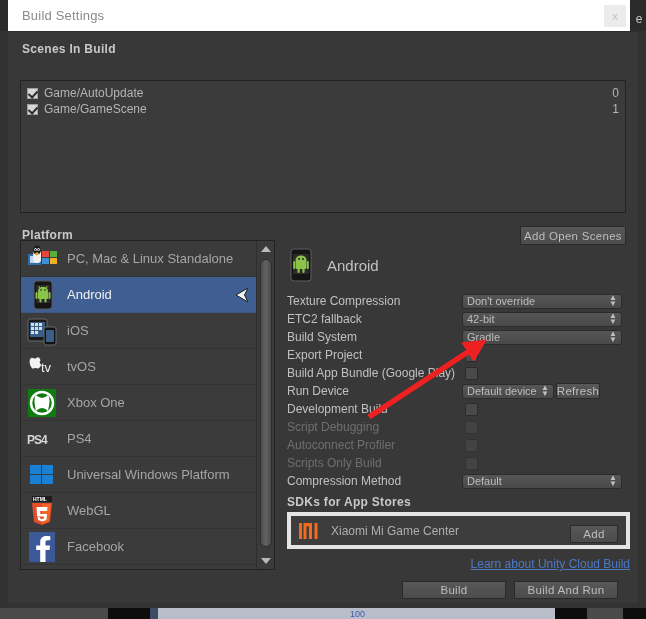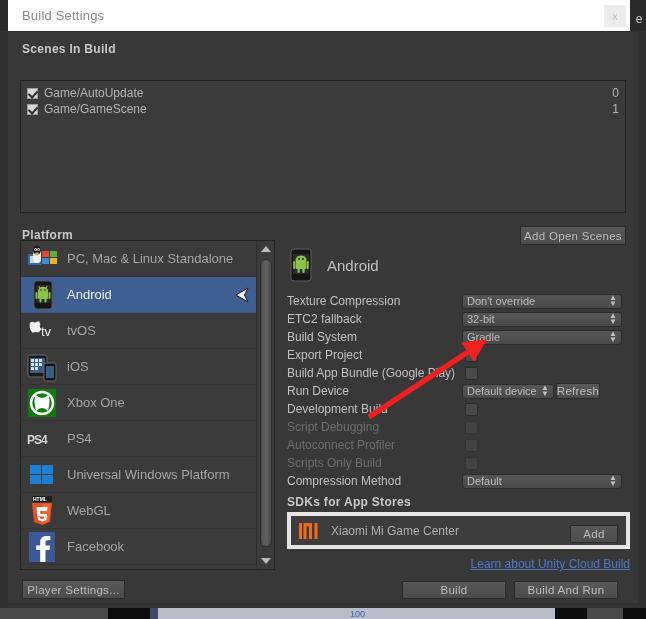--- a/index.html
+++ b/index.html
@@ -468,31 +468,20 @@
         <span class="unity-mark">
           <svg width="20" height="20" viewBox="0 0 20 20">
             <path d="M17 3 L5 10 L17 17 L13.5 10Z" fill="#f4f4f4" stroke="#1a1a1a" stroke-width="1"></path>
           </svg>
         </span>
       </div>
 
       <div class="prow">
         <span class="picon">
           <svg width="32" height="30" viewBox="0 0 32 30">
-            <path d="M13 7 C13 4.5 11 3.2 9.6 3.2 C8 3.2 7 4.5 6 4.5 C5 4.5 4 3.4 2.6 3.4 C1 3.4 -0.5 5 -0.5 8 C-0.5 12 2 17 4 17 C5 17 5.8 16.2 7 16.2 C8.2 16.2 8.8 17 10 17 C11.8 17 13.6 13.6 14 12 C12 11 11.4 8.4 13 7Z" fill="#f2f2f2" transform="translate(3,3) scale(0.8)"></path>
-            <path d="M10 5.5 C11 5 11.6 4 11.5 2.8 C10.4 2.9 9.4 3.6 9 4.4 C8.6 5.1 8.8 6 9 6.1Z" fill="#f2f2f2" transform="translate(3,3) scale(0.8)"></path>
-            <text x="14" y="20" font-family="Liberation Sans, sans-serif" font-size="13" fill="#f2f2f2">tv</text>
-          </svg>
-        </span>
-        <span class="plabel">tvOS</span>
-      </div>
-
-      <div class="prow">
-        <span class="picon">
-          <svg width="32" height="30" viewBox="0 0 32 30">
             <rect x="1" y="3" width="19" height="22" rx="2" fill="#1a1a1a" stroke="#6a6a6a" stroke-width="1"></rect>
             <rect x="3" y="6" width="15" height="15" fill="#3a5f86"></rect>
             <g fill="#cfe0ee">
               <rect x="4" y="7" width="3" height="3"></rect>
                 <rect x="8" y="7" width="3" height="3"></rect>
               <rect x="12" y="7" width="3" height="3"></rect>
                 <rect x="4" y="11" width="3" height="3"></rect>
               <rect x="8" y="11" width="3" height="3"></rect>
                 <rect x="12" y="11" width="3" height="3"></rect>
               <rect x="4" y="15" width="3" height="3"></rect>
@@ -501,20 +490,31 @@
             <rect x="17" y="11" width="12" height="18" rx="2" fill="#121212" stroke="#6a6a6a" stroke-width="1"></rect>
             <rect x="19" y="14" width="8" height="12" fill="#3a5f86"></rect>
           </svg>
         </span>
         <span class="plabel">iOS</span>
       </div>
 
       <div class="prow">
         <span class="picon">
           <svg width="32" height="30" viewBox="0 0 32 30">
+            <path d="M13 7 C13 4.5 11 3.2 9.6 3.2 C8 3.2 7 4.5 6 4.5 C5 4.5 4 3.4 2.6 3.4 C1 3.4 -0.5 5 -0.5 8 C-0.5 12 2 17 4 17 C5 17 5.8 16.2 7 16.2 C8.2 16.2 8.8 17 10 17 C11.8 17 13.6 13.6 14 12 C12 11 11.4 8.4 13 7Z" fill="#f2f2f2" transform="translate(3,3) scale(0.8)"></path>
+            <path d="M10 5.5 C11 5 11.6 4 11.5 2.8 C10.4 2.9 9.4 3.6 9 4.4 C8.6 5.1 8.8 6 9 6.1Z" fill="#f2f2f2" transform="translate(3,3) scale(0.8)"></path>
+            <text x="14" y="20" font-family="Liberation Sans, sans-serif" font-size="13" fill="#f2f2f2">tv</text>
+          </svg>
+        </span>
+        <span class="plabel">tvOS</span>
+      </div>
+
+      <div class="prow">
+        <span class="picon">
+          <svg width="32" height="30" viewBox="0 0 32 30">
             <rect x="1" y="1" width="28" height="28" fill="#107c10"></rect>
             <circle cx="15" cy="15" r="11" fill="none" stroke="#fff" stroke-width="2.5"></circle>
             <path d="M9 7 Q15 13 21 7 Q24 10 21 23 Q15 17 9 23 Q6 10 9 7Z" fill="#fff"></path>
           </svg>
         </span>
         <span class="plabel">Xbox One</span>
       </div>
 
       <div class="prow">
         <span class="picon">
@@ -561,21 +561,20 @@
       </div>
     </div>
 
     <div class="pscroll">
       <div class="arrow up"></div>
       <div class="thumb"></div>
       <div class="arrow down"></div>
     </div>
   </div>
 
-  <div class="ubtn player-settings">Player Settings...</div>
 
   <div class="rpanel">
 
     <div class="platform-title">
       <span class="big-icon">
         <svg width="28" height="34" viewBox="0 0 28 34">
           <rect x="4" y="1" width="20" height="32" rx="3" fill="#151515" stroke="#5e5e5e" stroke-width="1"></rect>
           <rect x="6" y="6" width="16" height="20" fill="#2a2a2a"></rect>
           <g fill="#8cc34b">
             <ellipse cx="14" cy="12" rx="5.5" ry="4.6"></ellipse>
@@ -598,21 +597,21 @@
         <span class="flabel">Texture Compression</span>
         <span class="fdropdown">
           <span>Don't override</span>
           <span class="dd-arrows">▲<br>▼</span>
         </span>
       </div>
 
       <div class="frow">
         <span class="flabel">ETC2 fallback</span>
         <span class="fdropdown">
-          <span>32-bit</span>
+          <span>42-bit</span>
           <span class="dd-arrows">▲<br>▼</span>
         </span>
       </div>
 
       <div class="frow">
         <span class="flabel">Build System</span>
         <span class="fdropdown">
           <span>Gradle</span>
           <span class="dd-arrows">▲<br>▼</span>
         </span>

